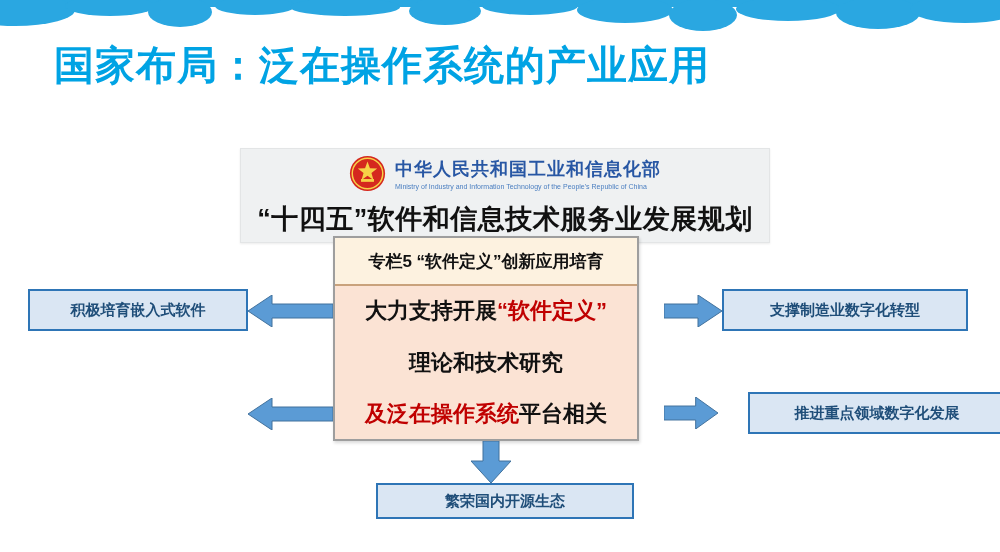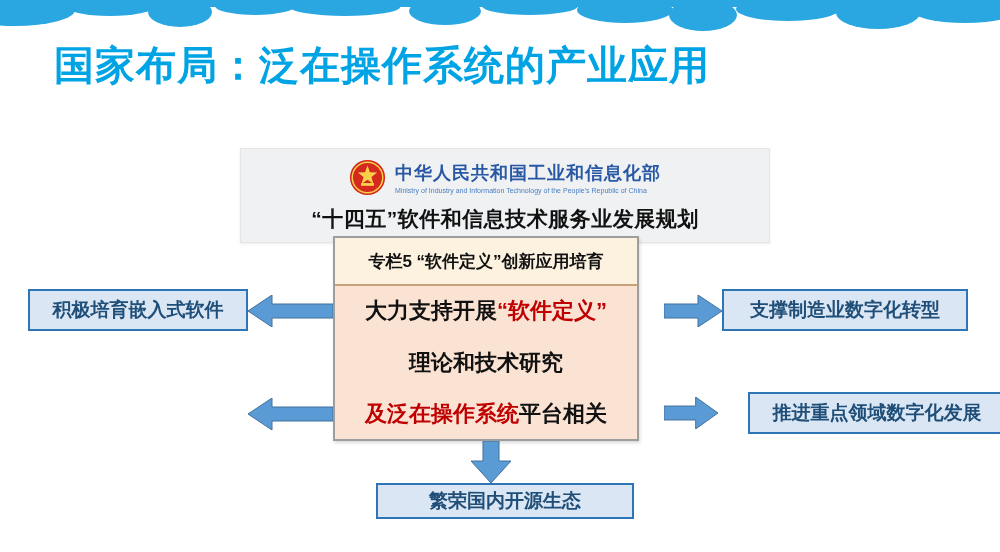--- a/index.html
+++ b/index.html
@@ -19,21 +19,21 @@
     position:absolute; left:240px; top:112px; width:530px; height:95px;
     background:#eff1f2; border:1px solid #e3e5e6; box-sizing:border-box;
     display:flex; flex-direction:column; align-items:center; justify-content:center;
     gap:9px; box-shadow:0 1px 2px rgba(0,0,0,0.08);margin-top:36px;
   }
   .ministry-row { display:flex; align-items:center; gap:9px; }
   .emblem { width:37px; height:37px; flex:0 0 auto; }
   .ministry-names { display:flex; flex-direction:column; }
   .ministry-name { font-size:18px; font-weight:bold; color:#2857a4; letter-spacing:1px; }
   .ministry-name-en { font-size:7px; color:#4a7ec0; margin-top:2px; }
-  .plan-title { font-size:21px; font-weight:600; color:#111111; letter-spacing:0.5px; }
+  .plan-title { font-size:27px; font-weight:600; color:#111111; letter-spacing:0.5px; }
 
   .center-box {
     position:absolute; left:333px; top:236px; width:306px; height:205px;
     border:2px solid #9e9e9e; box-sizing:border-box; background:#fbe3d4;
     box-shadow:1px 2px 3px rgba(0,0,0,0.15);
   }
   .center-header {
     height:46px; background:#fdf2e0; border-bottom:2px solid #c9a27c;
     display:flex; align-items:center; justify-content:center;
     font-size:17px; font-weight:bold; color:#111111;
@@ -42,21 +42,21 @@
     height:calc(100% - 48px);
     display:flex; flex-direction:column; align-items:center; justify-content:center;
     font-size:22px; font-weight:bold; color:#111111; line-height:1.45;
     text-align:center;
     gap:20px;
   }
   .red { color:#c00000; }
 
   .branch {
     position:absolute; background:#dae6f3; border:2px solid #2e75b6;
-    color:#1f4e79; font-weight:bold; font-size:19px;
+    color:#1f4e79; font-weight:bold; font-size:15px;
     display:flex; align-items:center; justify-content:center;
     box-sizing:border-box; white-space:nowrap;
   }
   .b-left-top     { left:28px;  top:289px; width:220px; height:42px; }
   .b-left-bottom  { left:40px;  top:394px; width:206px; height:42px; }
   .b-right-top    { left:722px; top:289px; width:246px; height:42px;text-align:center; }
   .b-right-bottom { left:748px; top:392px; width:258px; height:42px; }
   .b-bottom       { left:376px; top:483px; width:258px; height:36px; }
 
   .arrow { position:absolute; }

